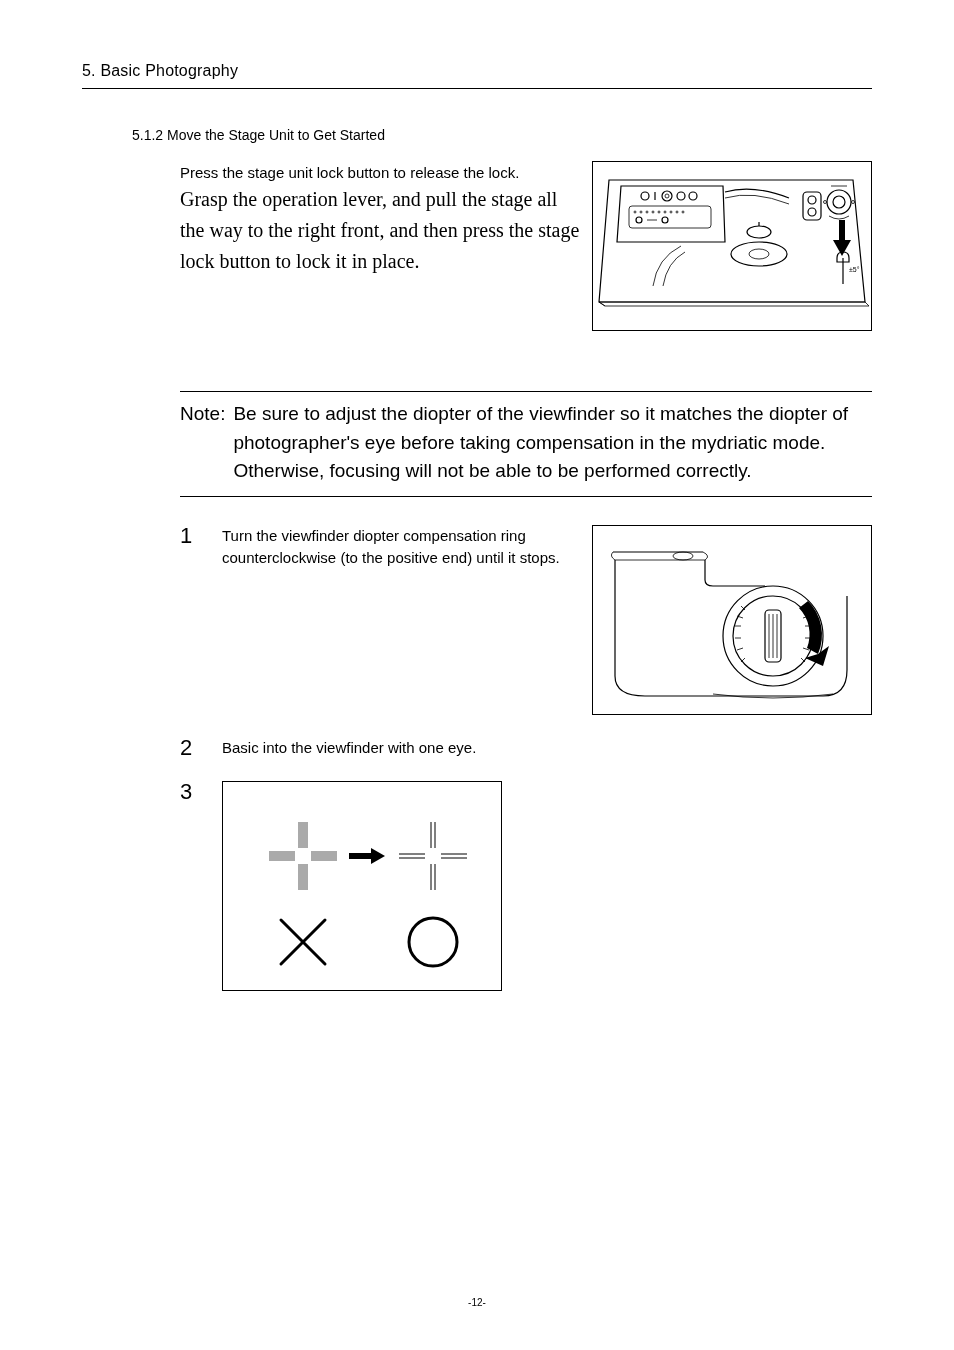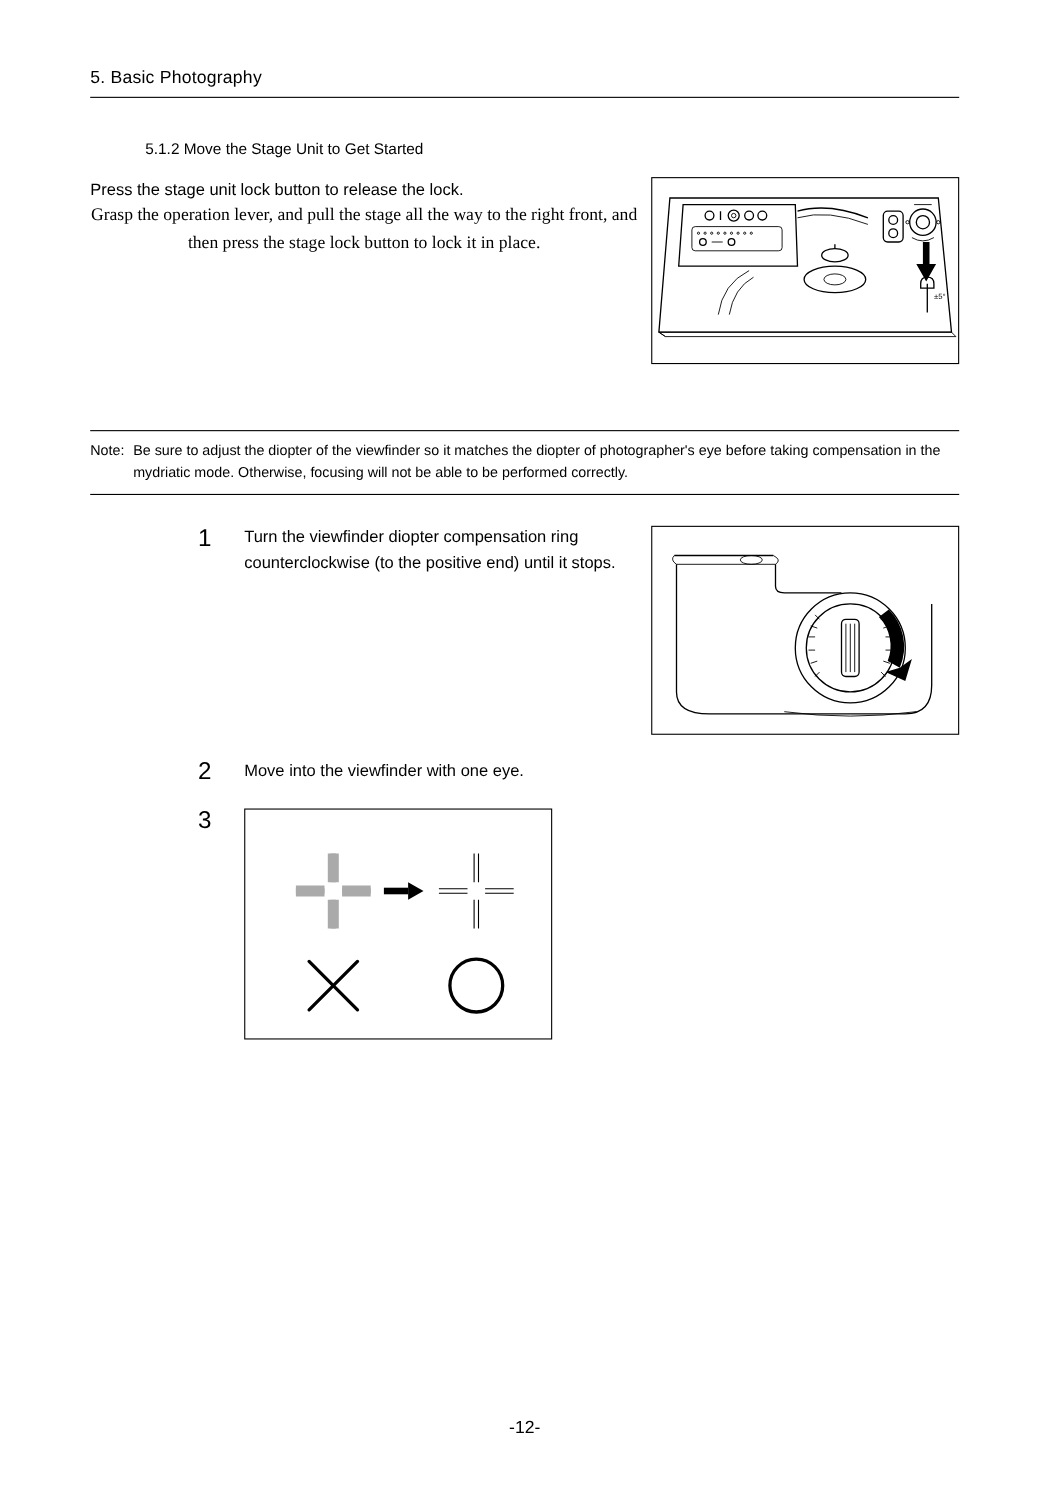--- a/index.html
+++ b/index.html
@@ -29,53 +29,54 @@
     margin-bottom: 38px;
   }
 
   .section-heading {
     font-size: 14px;
     font-weight: normal;
     margin: 0 0 18px 50px;
   }
 
   .body-indent {
+    margin-left: 98px;
   }
 
   .intro-block {
     display: flex;
     gap: 12px;
     align-items: flex-start;
     margin-bottom: 60px;
   }
   .intro-text {
     flex: 1;
     font-size: 15px;
     line-height: 1.55;
   }
   .intro-text .serif {
     font-family: "Times New Roman", Times, serif;
-    font-size: 16px;
+    font-size: 20px;
     line-height: 1.55;
-    text-align: center;
   }
 
   .figure-box {
     border: 1px solid #000;
     box-sizing: border-box;
   }
   .fig-512 { width: 280px; height: 170px; }
   .fig-513 { width: 280px; height: 190px; }
   .fig-cross { width: 280px; height: 210px; }
 
   .note-block {
+    margin-left: 98px;
     border-top: 1.5px solid #000;
     border-bottom: 1.5px solid #000;
     padding: 8px 0 10px 0;
-    font-size: 13px;
+    font-size: 19px;
     line-height: 1.5;
     margin-bottom: 28px;
   }
   .note-row { display: flex; gap: 8px; }
   .note-label { flex: 0 0 auto; }
   .note-text { flex: 1; }
 
   .step {
     margin-left: 98px;
     display: flex;
@@ -100,21 +101,21 @@
     flex: 1;
     font-size: 15px;
     line-height: 1.5;
   }
 
   .page-num {
     position: absolute;
     bottom: 42px;
     left: 0; right: 0;
     text-align: center;
-    font-size: 16px;
+    font-size: 10px;
   }
 
   
   svg { display: block; }
   .stroke { fill: none; stroke: #000; stroke-width: 1.2; }
   .thin   { fill: none; stroke: #000; stroke-width: 0.8; }
   .fillb  { fill: #000; }
   .gray   { fill: none; stroke: #aaa; stroke-width: 5; }
   .grayB  { fill: none; stroke: #aaa; stroke-width: 10; }
 </style>
@@ -252,21 +253,21 @@
 
           <path class="thin" d="M120 168 Q180 176 240 168"></path>
         </svg>
       </div>
     </div>
   </div>
 
   <div class="step">
     <div class="step-num">2</div>
     <div class="step-body">
-      <div class="step-text">Move into the viewfinder with one eye.</div>
+      <div class="step-text">Basic into the viewfinder with one eye.</div>
     </div>
   </div>
 
   <div class="step">
     <div class="step-num">3</div>
     <div class="step-body">
       <div class="figure-box fig-cross">
         <svg viewBox="0 0 280 210" width="280" height="210">
 
           <g transform="translate(80,74)">

